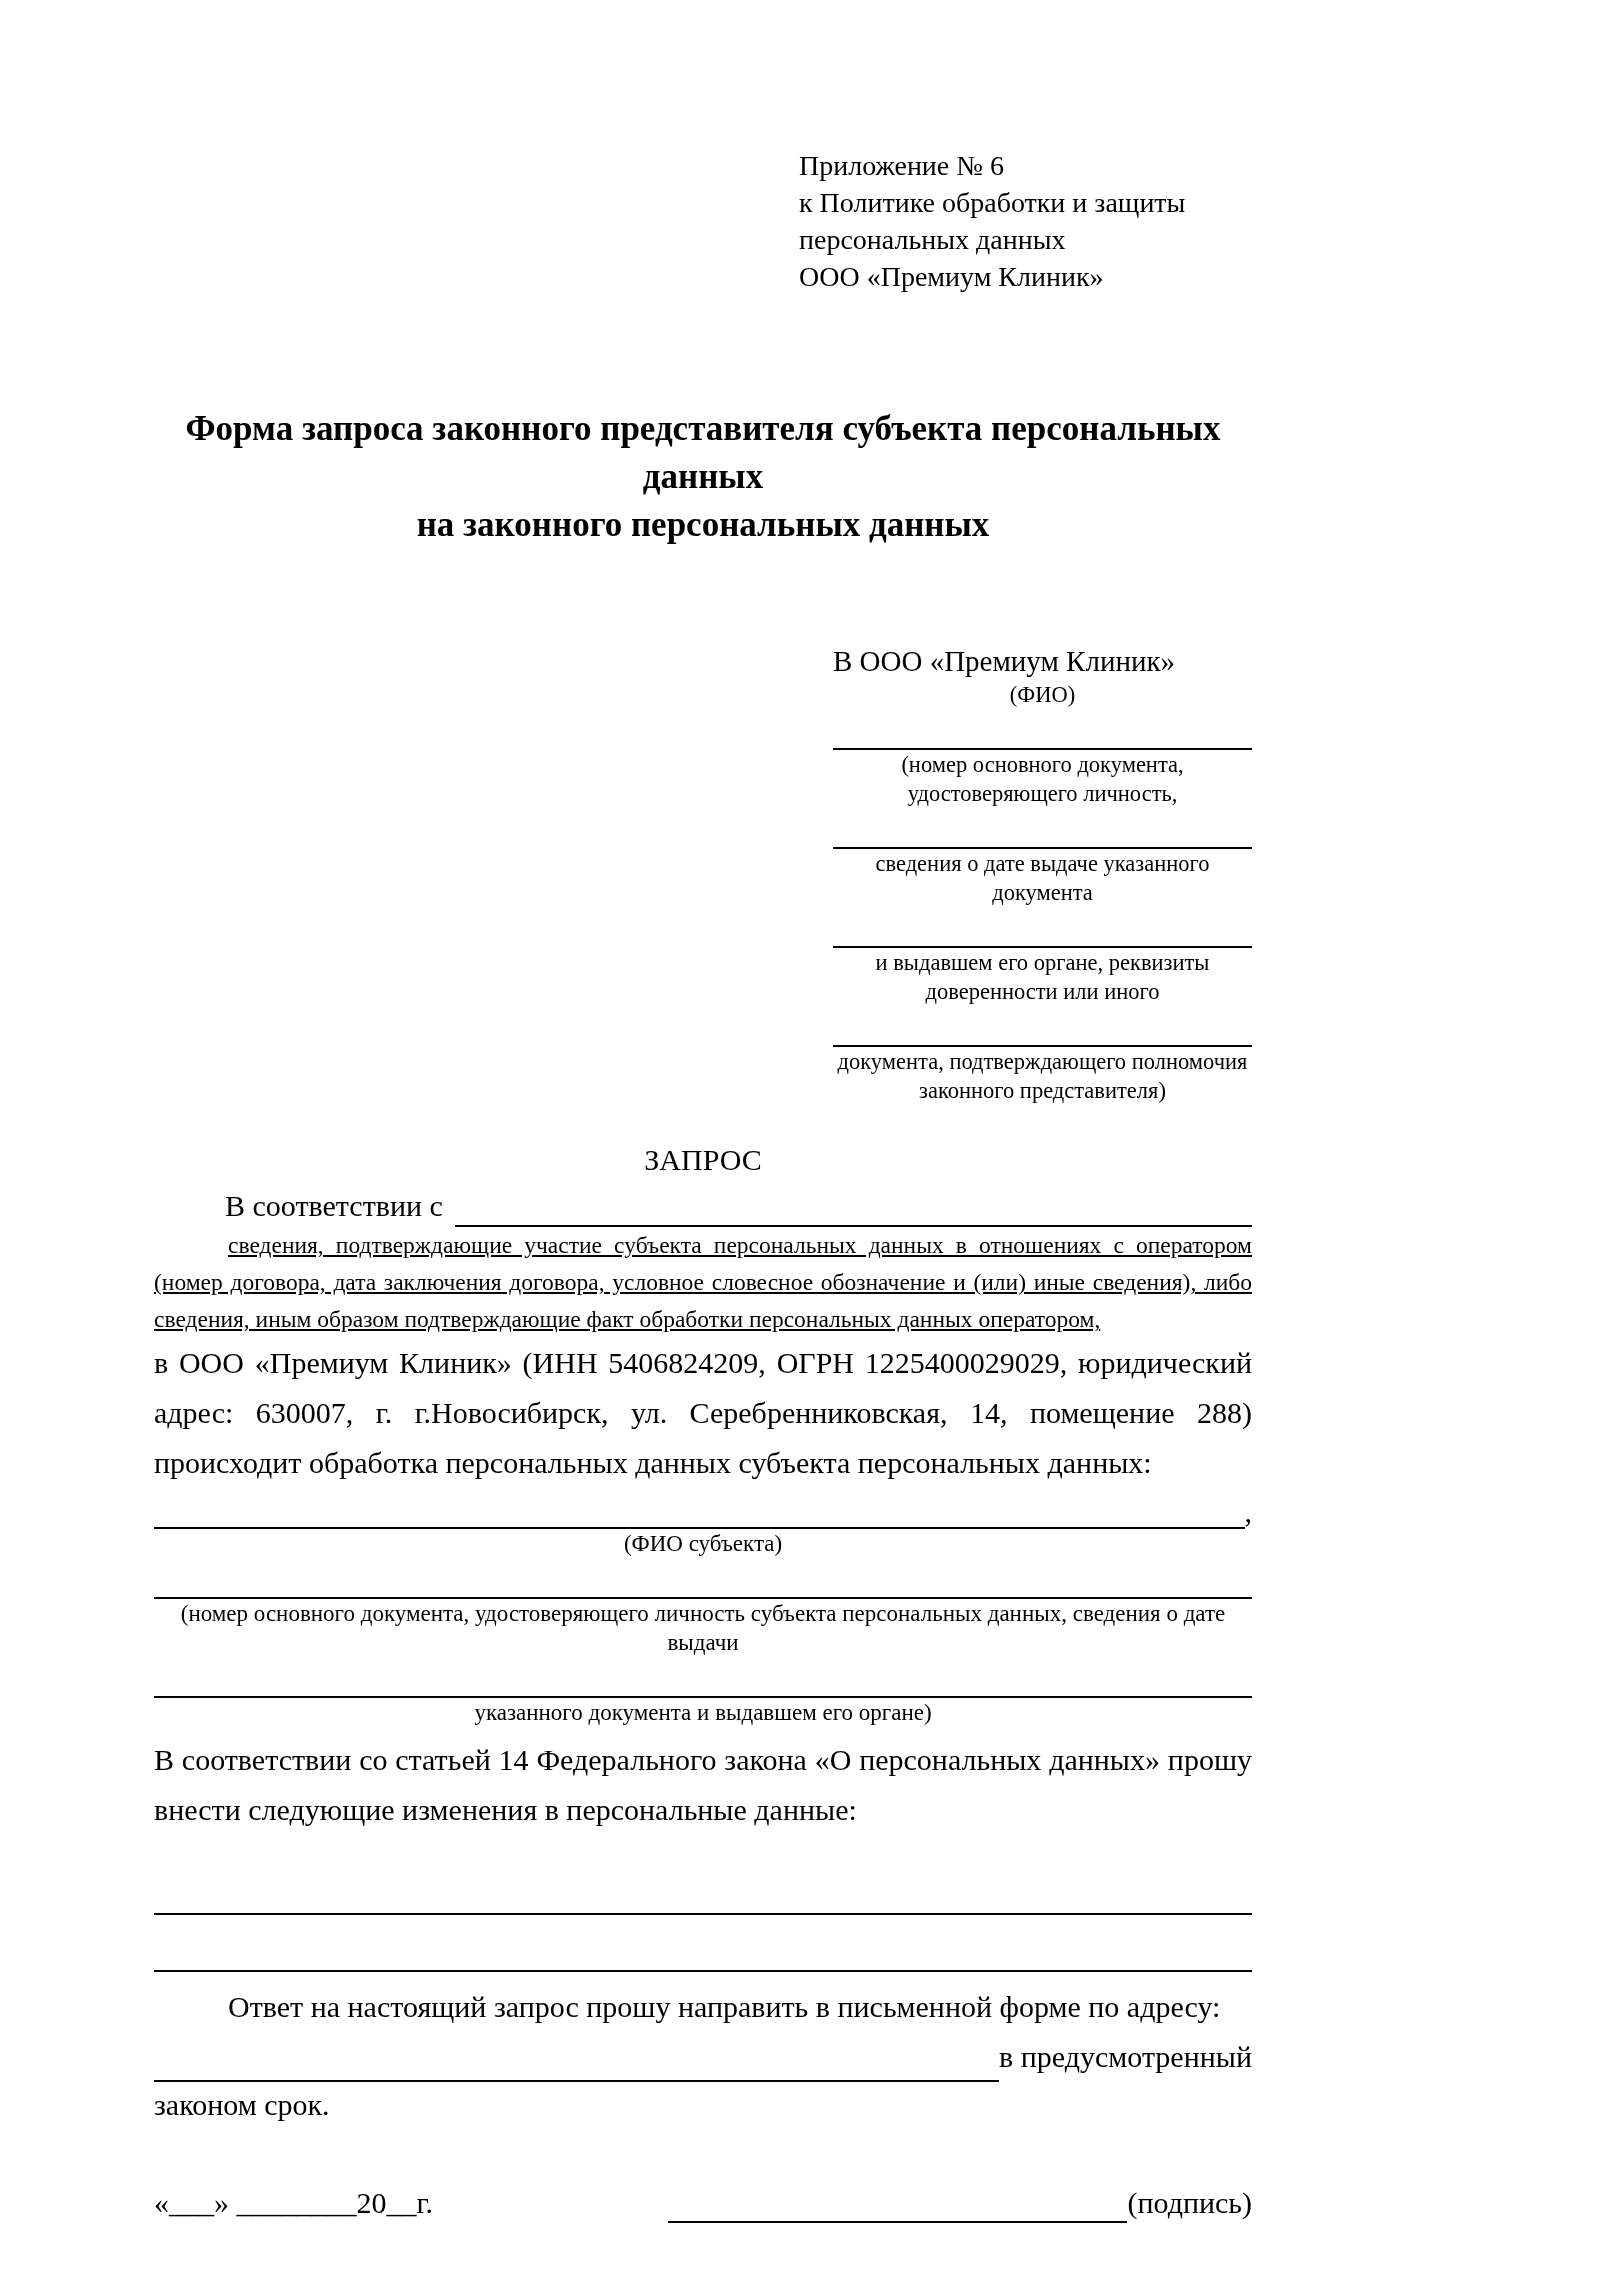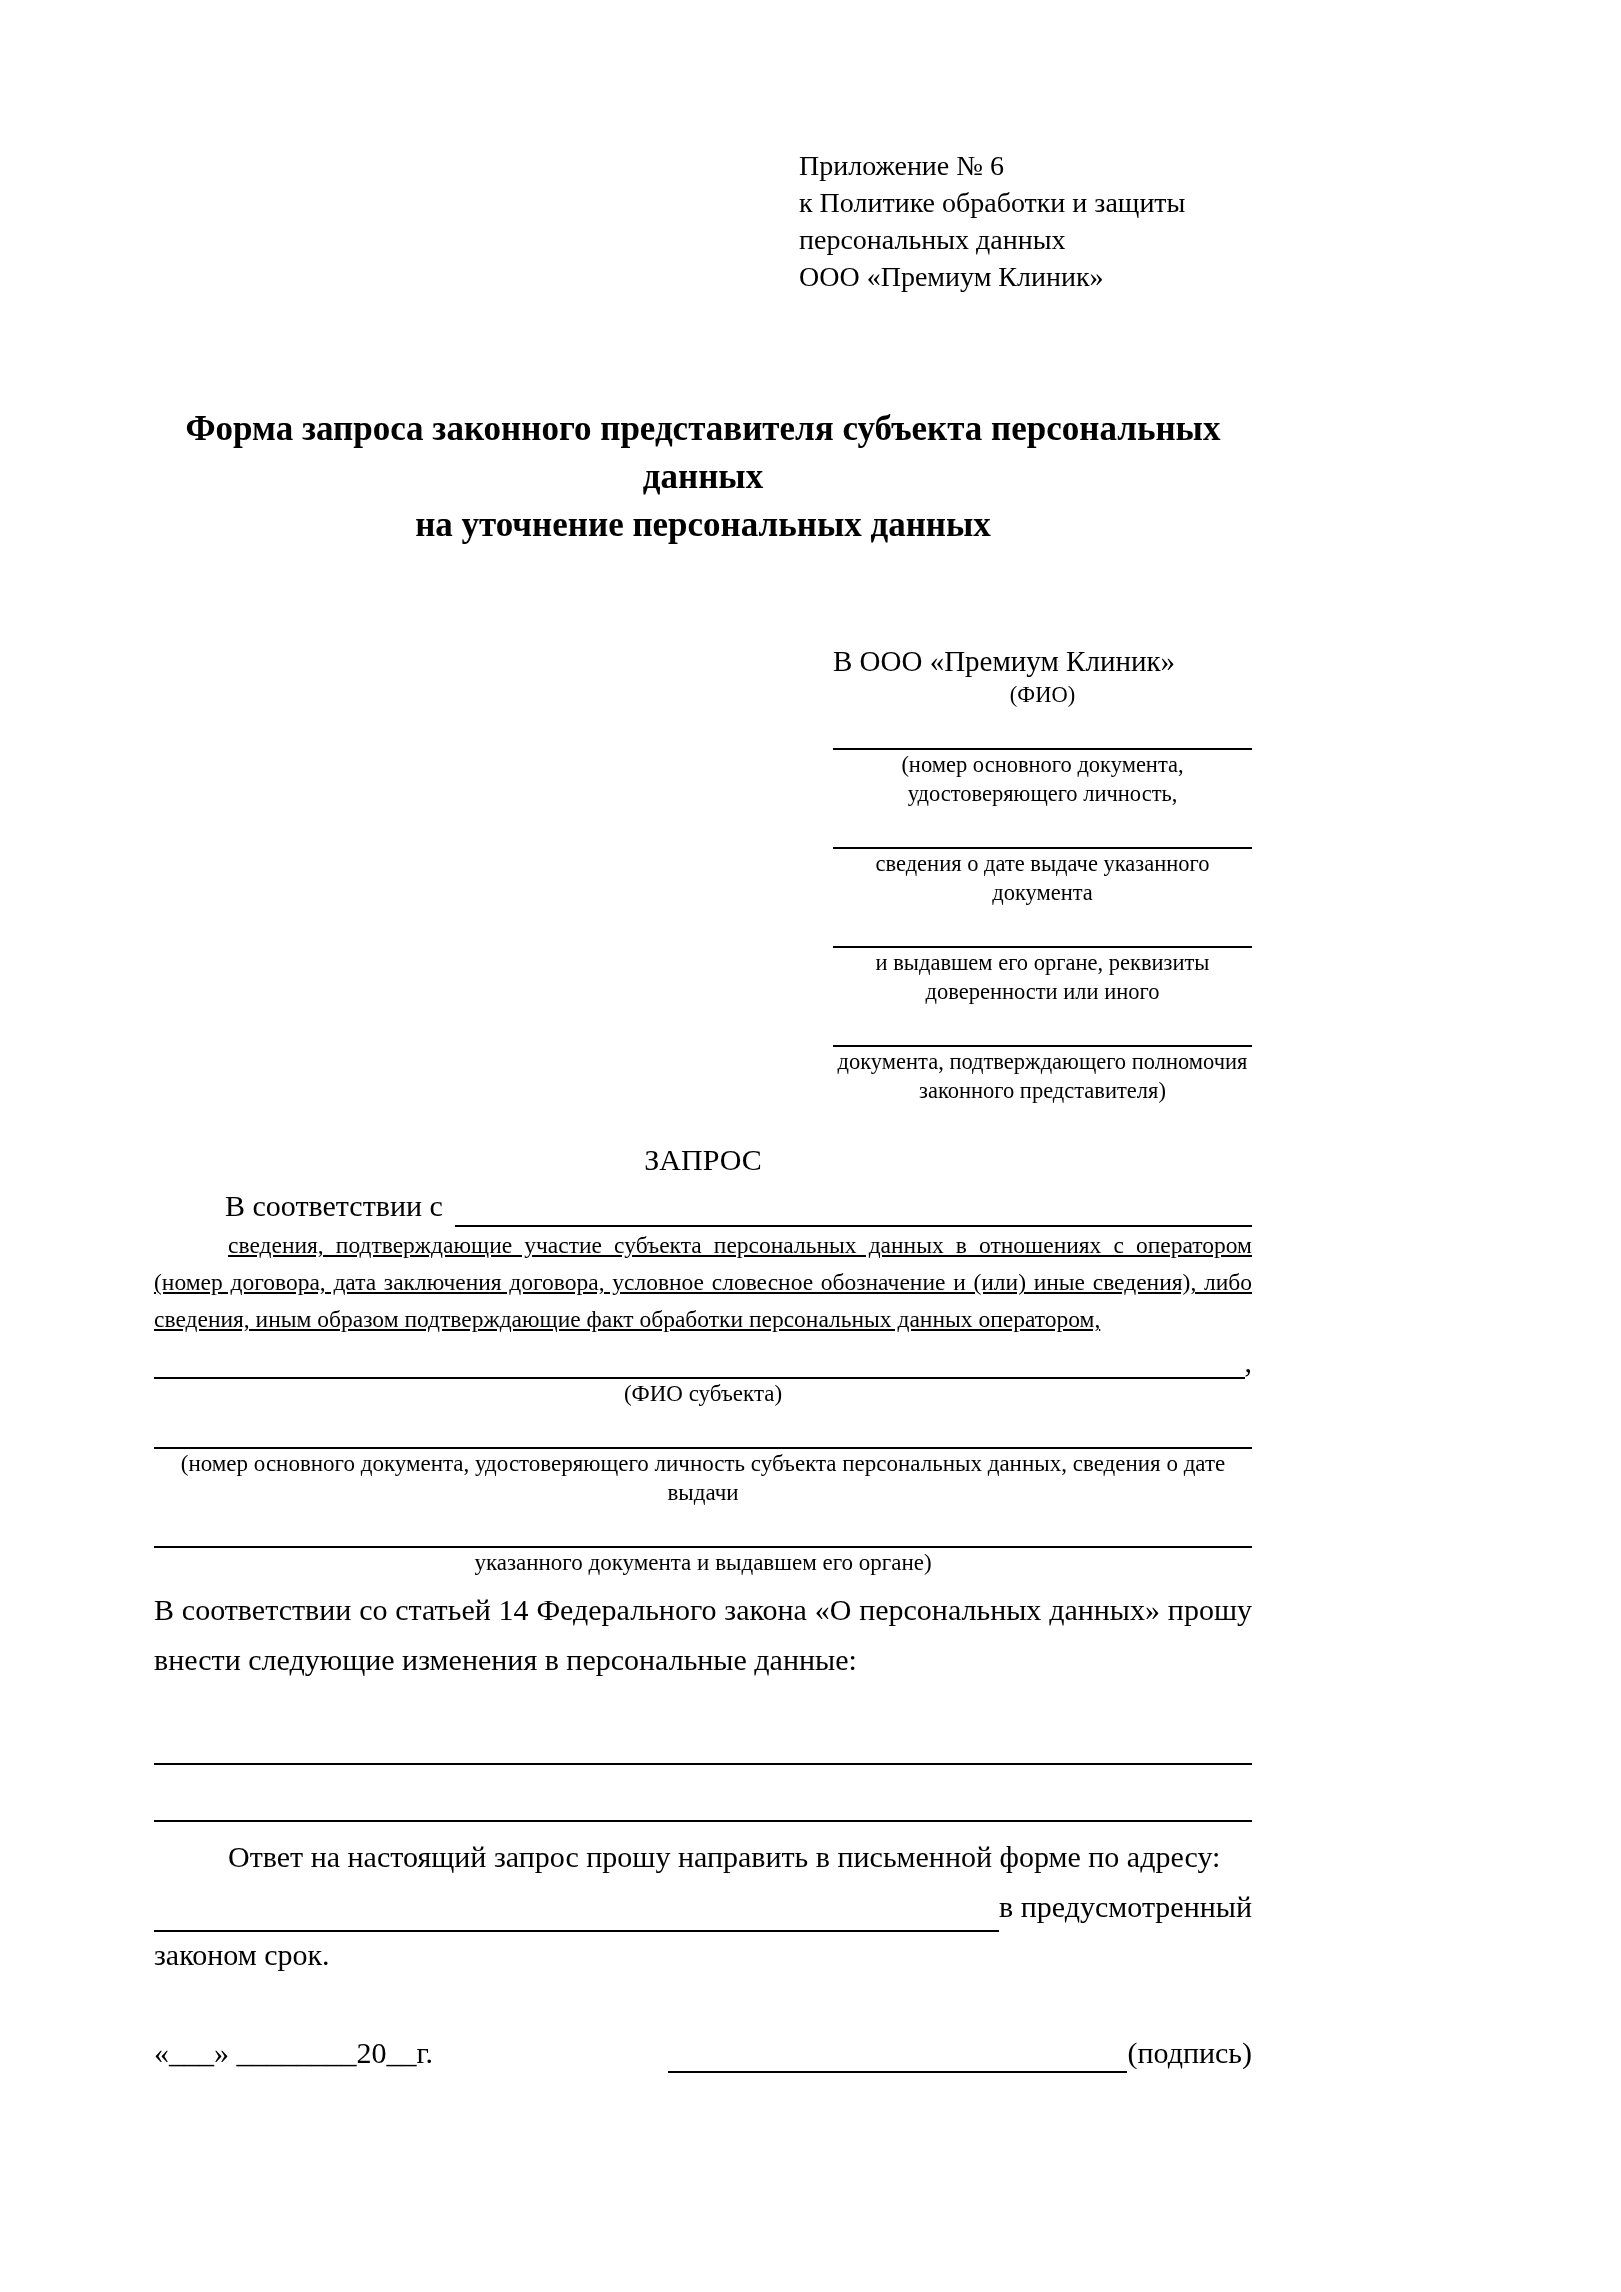--- a/index.html
+++ b/index.html
@@ -166,21 +166,21 @@
 
   <div class="annex">
     <div>Приложение № 6</div>
     <div>к Политике обработки и защиты</div>
     <div>персональных данных</div>
     <div>ООО «Премиум Клиник»</div>
   </div>
 
   <div class="title">
     <div>Форма запроса законного представителя субъекта персональных данных</div>
-    <div>на уточнение персональных данных</div>
+    <div>на законного персональных данных</div>
   </div>
 
   <div class="addressee">
     <div>В ООО «Премиум Клиник»</div>
     <div class="caption">(ФИО)</div>
 
     <div class="unit">
       <div class="blank"></div>
       <div class="caption">(номер основного документа, удостоверяющего личность,</div>
     </div>
@@ -200,20 +200,21 @@
 
   <div class="request-heading">ЗАПРОС</div>
 
   <div class="row accordance-row">
     <span class="lead">В соответствии с</span>
     <span class="fill"></span>
   </div>
 
   <div class="footnote">сведения, подтверждающие участие субъекта персональных данных в отношениях с оператором (номер договора, дата заключения договора, условное словесное обозначение и (или) иные сведения), либо сведения, иным образом подтверждающие факт обработки персональных данных оператором,</div>
 
+  <div class="para">в ООО «Премиум Клиник» (ИНН 5406824209, ОГРН 1225400029029, юридический адрес: 630007, г. г.Новосибирск, ул. Серебренниковская, 14, помещение 288) происходит обработка персональных данных субъекта персональных данных:</div>
 
   <div class="row comma-row">
     <span class="fill"></span>
     <span>,</span>
   </div>
   <div class="body-caption">(ФИО субъекта)</div>
 
   <div class="body-line"></div>
   <div class="body-caption">(номер основного документа, удостоверяющего личность субъекта персональных данных, сведения о дате выдачи</div>
 

